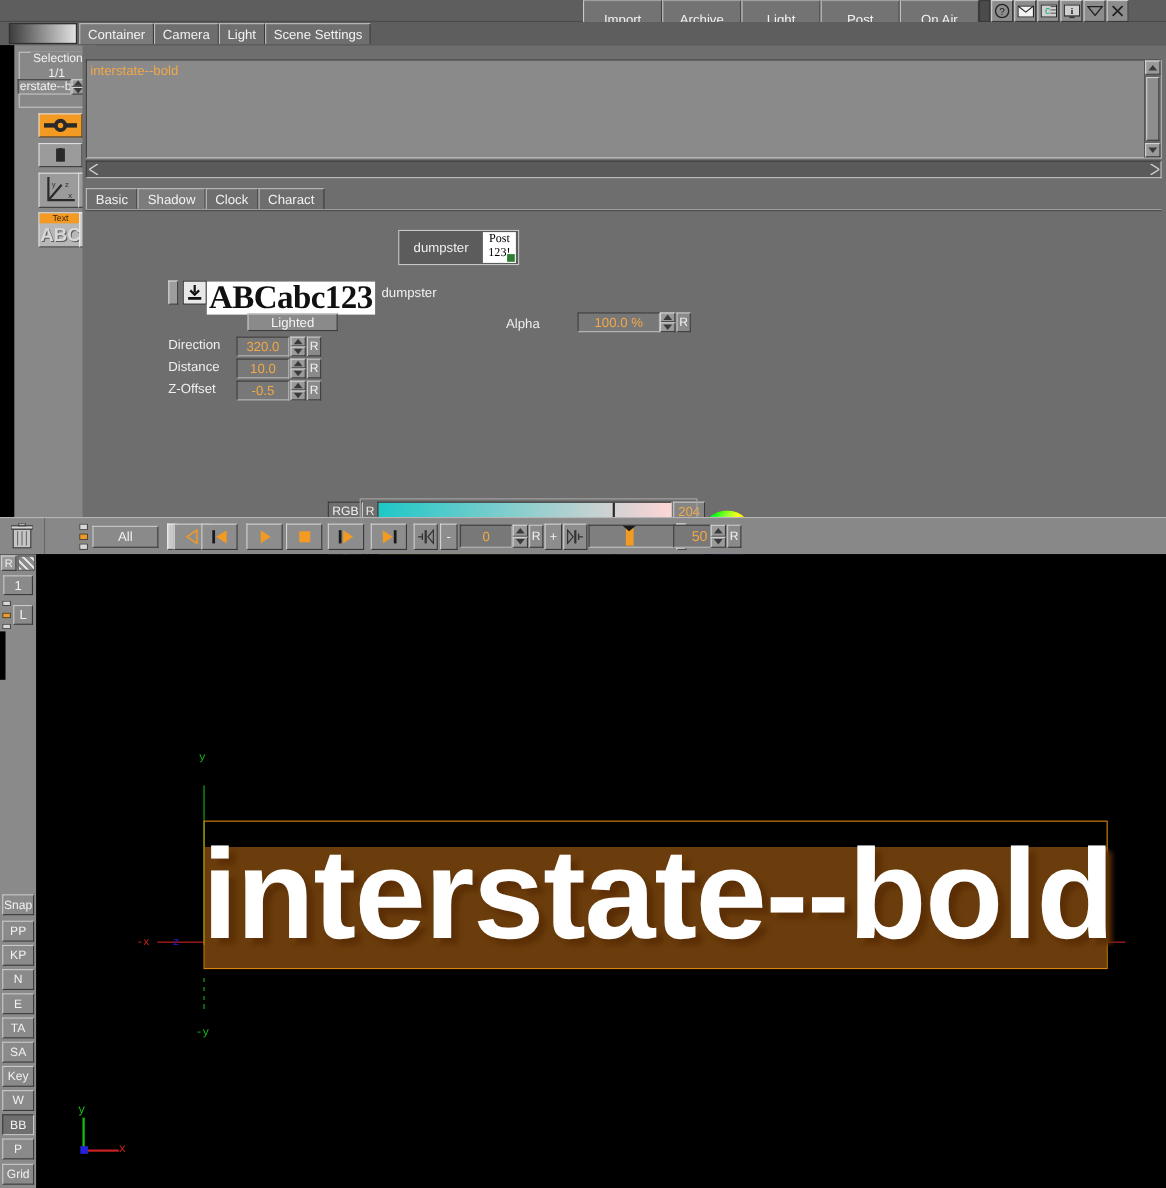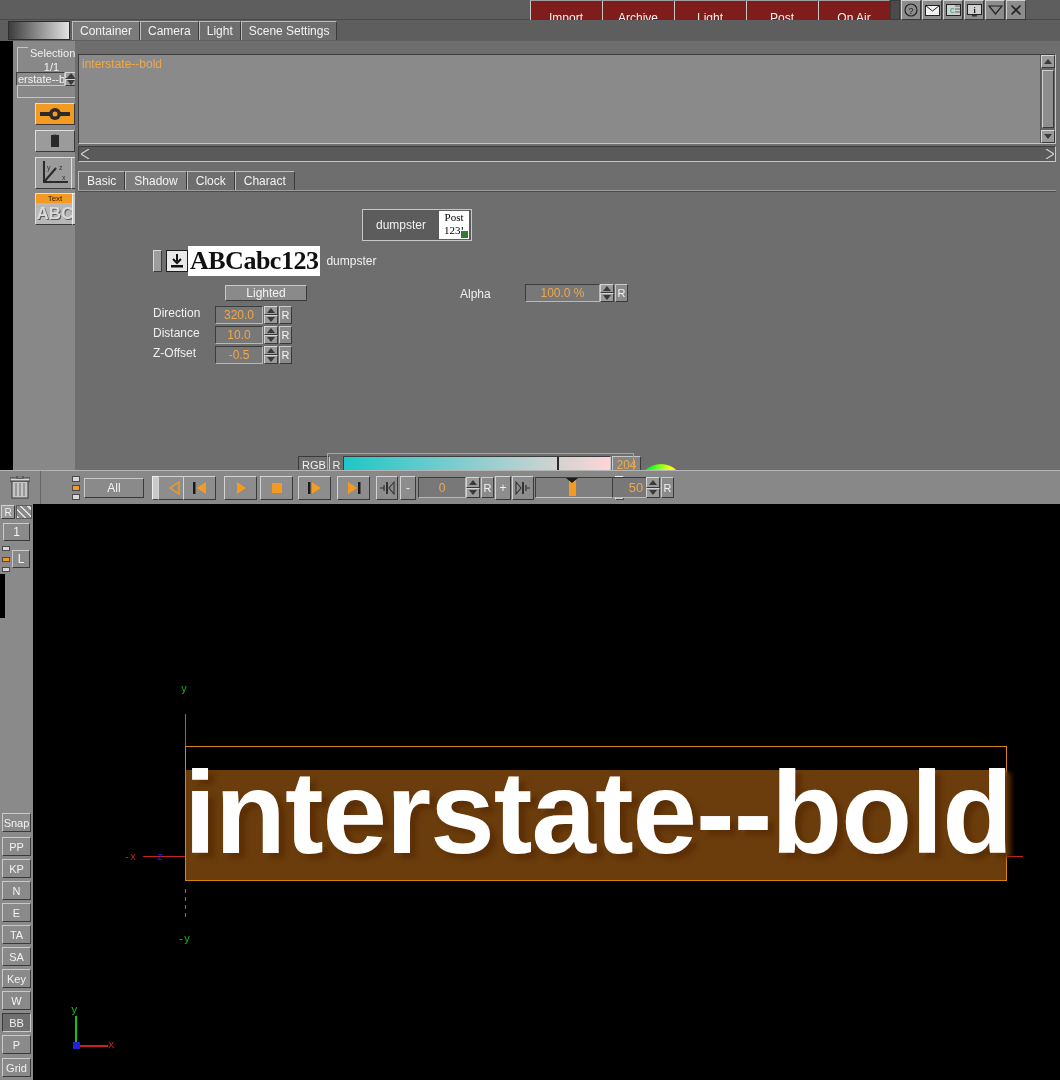--- a/index.html
+++ b/index.html
@@ -48,21 +48,21 @@
   .lbl { color: #efefef; }
   .lbl.dim { color: #9a9a9a; }
 
   
   #topbar {
     position: absolute; left:0; top:0; width:1060px; height:20px;
     background:#5e5e5e;
     border-bottom:1px solid #4a4a4a;
   }
   #topbar .menu-right { position:absolute; left:530px; top:0; height:20px; display:flex; }
-  #topbar .menu-right .btn { width:72px; height:36px; font-size:12px; border-top-color:#9f9f9f; background:#7f1d1d;}
+  #topbar .menu-right .btn { width:72px; height:36px; font-size:12px; border-top-color:#9f9f9f; background:#737373;}
   #topbar .spacerblk { width:10px; height:20px; background:#4b4b4b; border:1px solid #3a3a3a;}
   #topbar .iconbtn {
     width:20px; height:20px; margin-left:1px;
     background:#8d8d8d;
     border-top:1px solid #d0d0d0; border-left:1px solid #d0d0d0;
     border-right:1px solid #3a3a3a; border-bottom:1px solid #3a3a3a;
     display:flex; align-items:center; justify-content:center;
   }
 
   
@@ -212,22 +212,23 @@
     border-right:1px solid #3a3a3a;border-bottom:1px solid #3a3a3a;
   }
   #fontrow .dlbtn {
     width:22px; height:22px; margin-left:4px;
     background:#e8e8e8; border:1px solid #1d1d1d;
     display:flex;align-items:center;justify-content:center;
   }
   #fontrow .fontprev {
     height:30px; background:#fff; color:#111;
     font-family:"Liberation Serif", serif; font-weight:bold;
-    font-size:26px; line-height:30px; padding:0 2px;
+    font-size:30px; line-height:30px; padding:0 2px;
     letter-spacing:-0.5px;
+    margin-top:10px;
   }
   #fontrow .fontname { margin-left:6px; font-size:12px; color:#f0f0f0;}
 
   #lighted { position:absolute; left:150px; top:89px; width:82px; height:16px; font-size:12px;}
   #alpha-label { position:absolute; left:385px; top:91px; font-size:12px;}
   #alpha-field { position:absolute; left:450px; top:88px; width:75px; height:18px; font-size:12px;}
   #alpha-sp { position:absolute; left:525px; top:88px; width:14px; height:18px;}
   #alpha-r { position:absolute; left:540px; top:88px; width:13px; height:18px; font-size:11px;}
 
   .prow { position:absolute; left:78px; display:flex; align-items:flex-start; }

